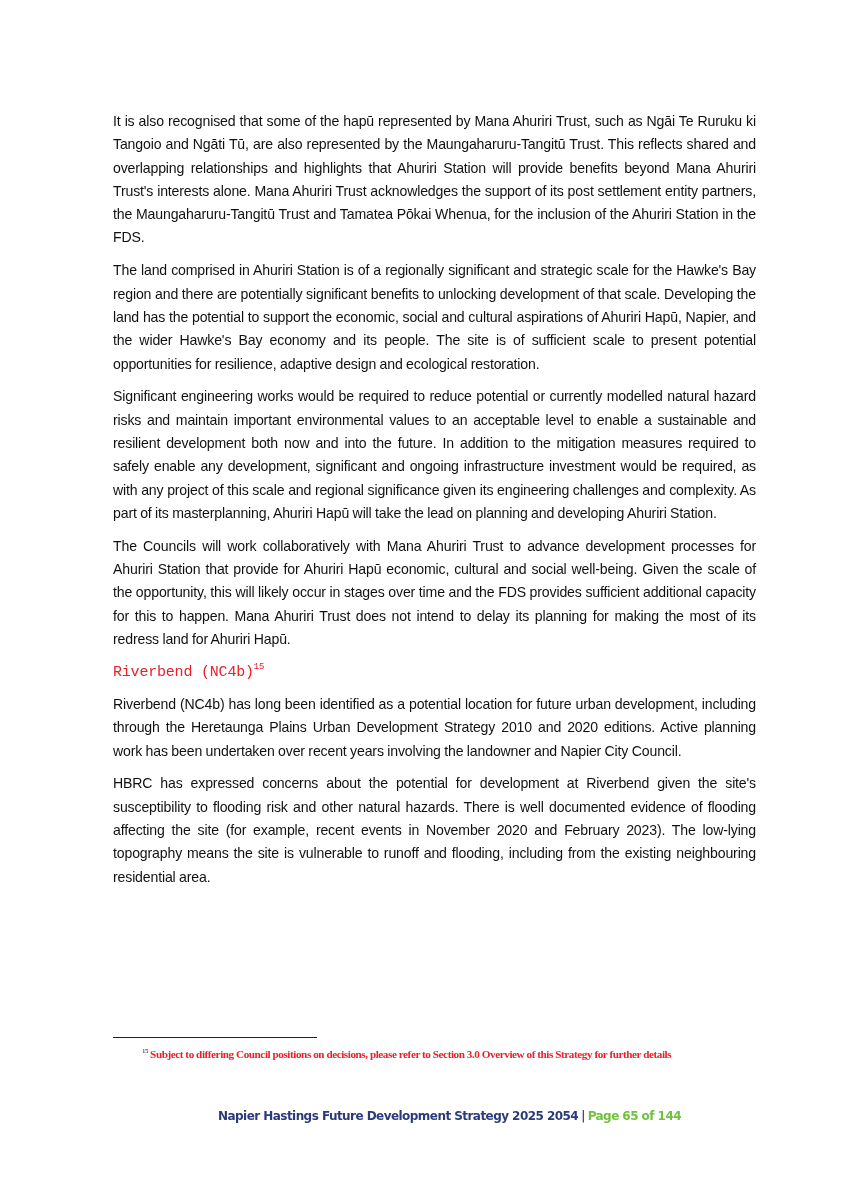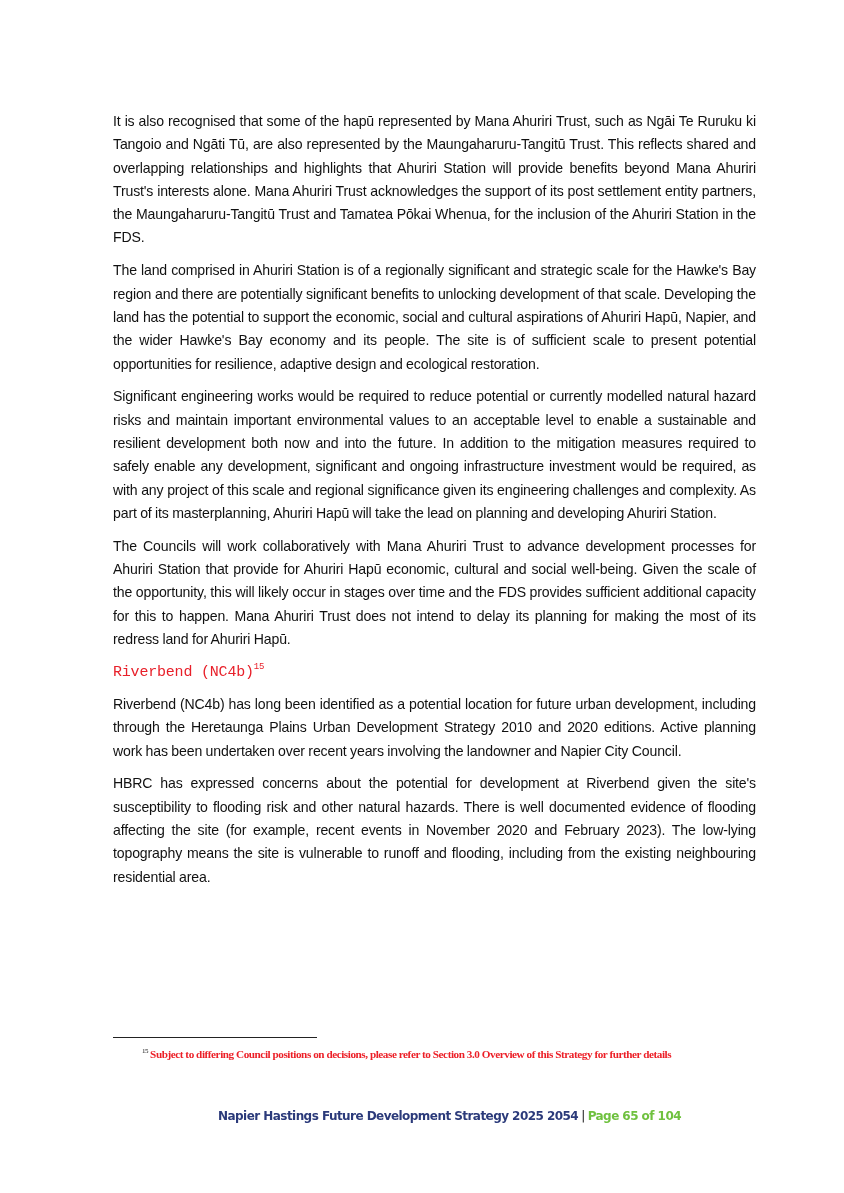--- a/index.html
+++ b/index.html
@@ -117,16 +117,16 @@
     <p class="para">HBRC has expressed concerns about the potential for development at Riverbend given the site's susceptibility to flooding risk and other natural hazards. There is well documented evidence of flooding affecting the site (for example, recent events in November 2020 and February 2023). The low-lying topography means the site is vulnerable to runoff and flooding, including from the existing neighbouring residential area.</p>
   </div>
 
   <div class="footnote-rule"></div>
 
   <div class="footnote">
     <sup>15</sup><span style="color:#ec1f27;">Subject to differing Council positions on decisions, please refer to Section 3.0 Overview of this Strategy for further details</span>
   </div>
 
   <div class="footer">
-    <span style="color:#2b3a7a;margin-top:8px;">Napier Hastings Future Development Strategy 2025 2054</span><span class="sep">|</span><span style="color:#6fc13f;">Page 65 of 104</span>
+    <span style="color:#2b3a7a;margin-top:8px;">Napier Hastings Future Development Strategy 2025 2054</span><span class="sep">|</span><span style="color:#6fc13f;">Page 65 of 144</span>
   </div>
 
 </div>
 
 </body></html>

